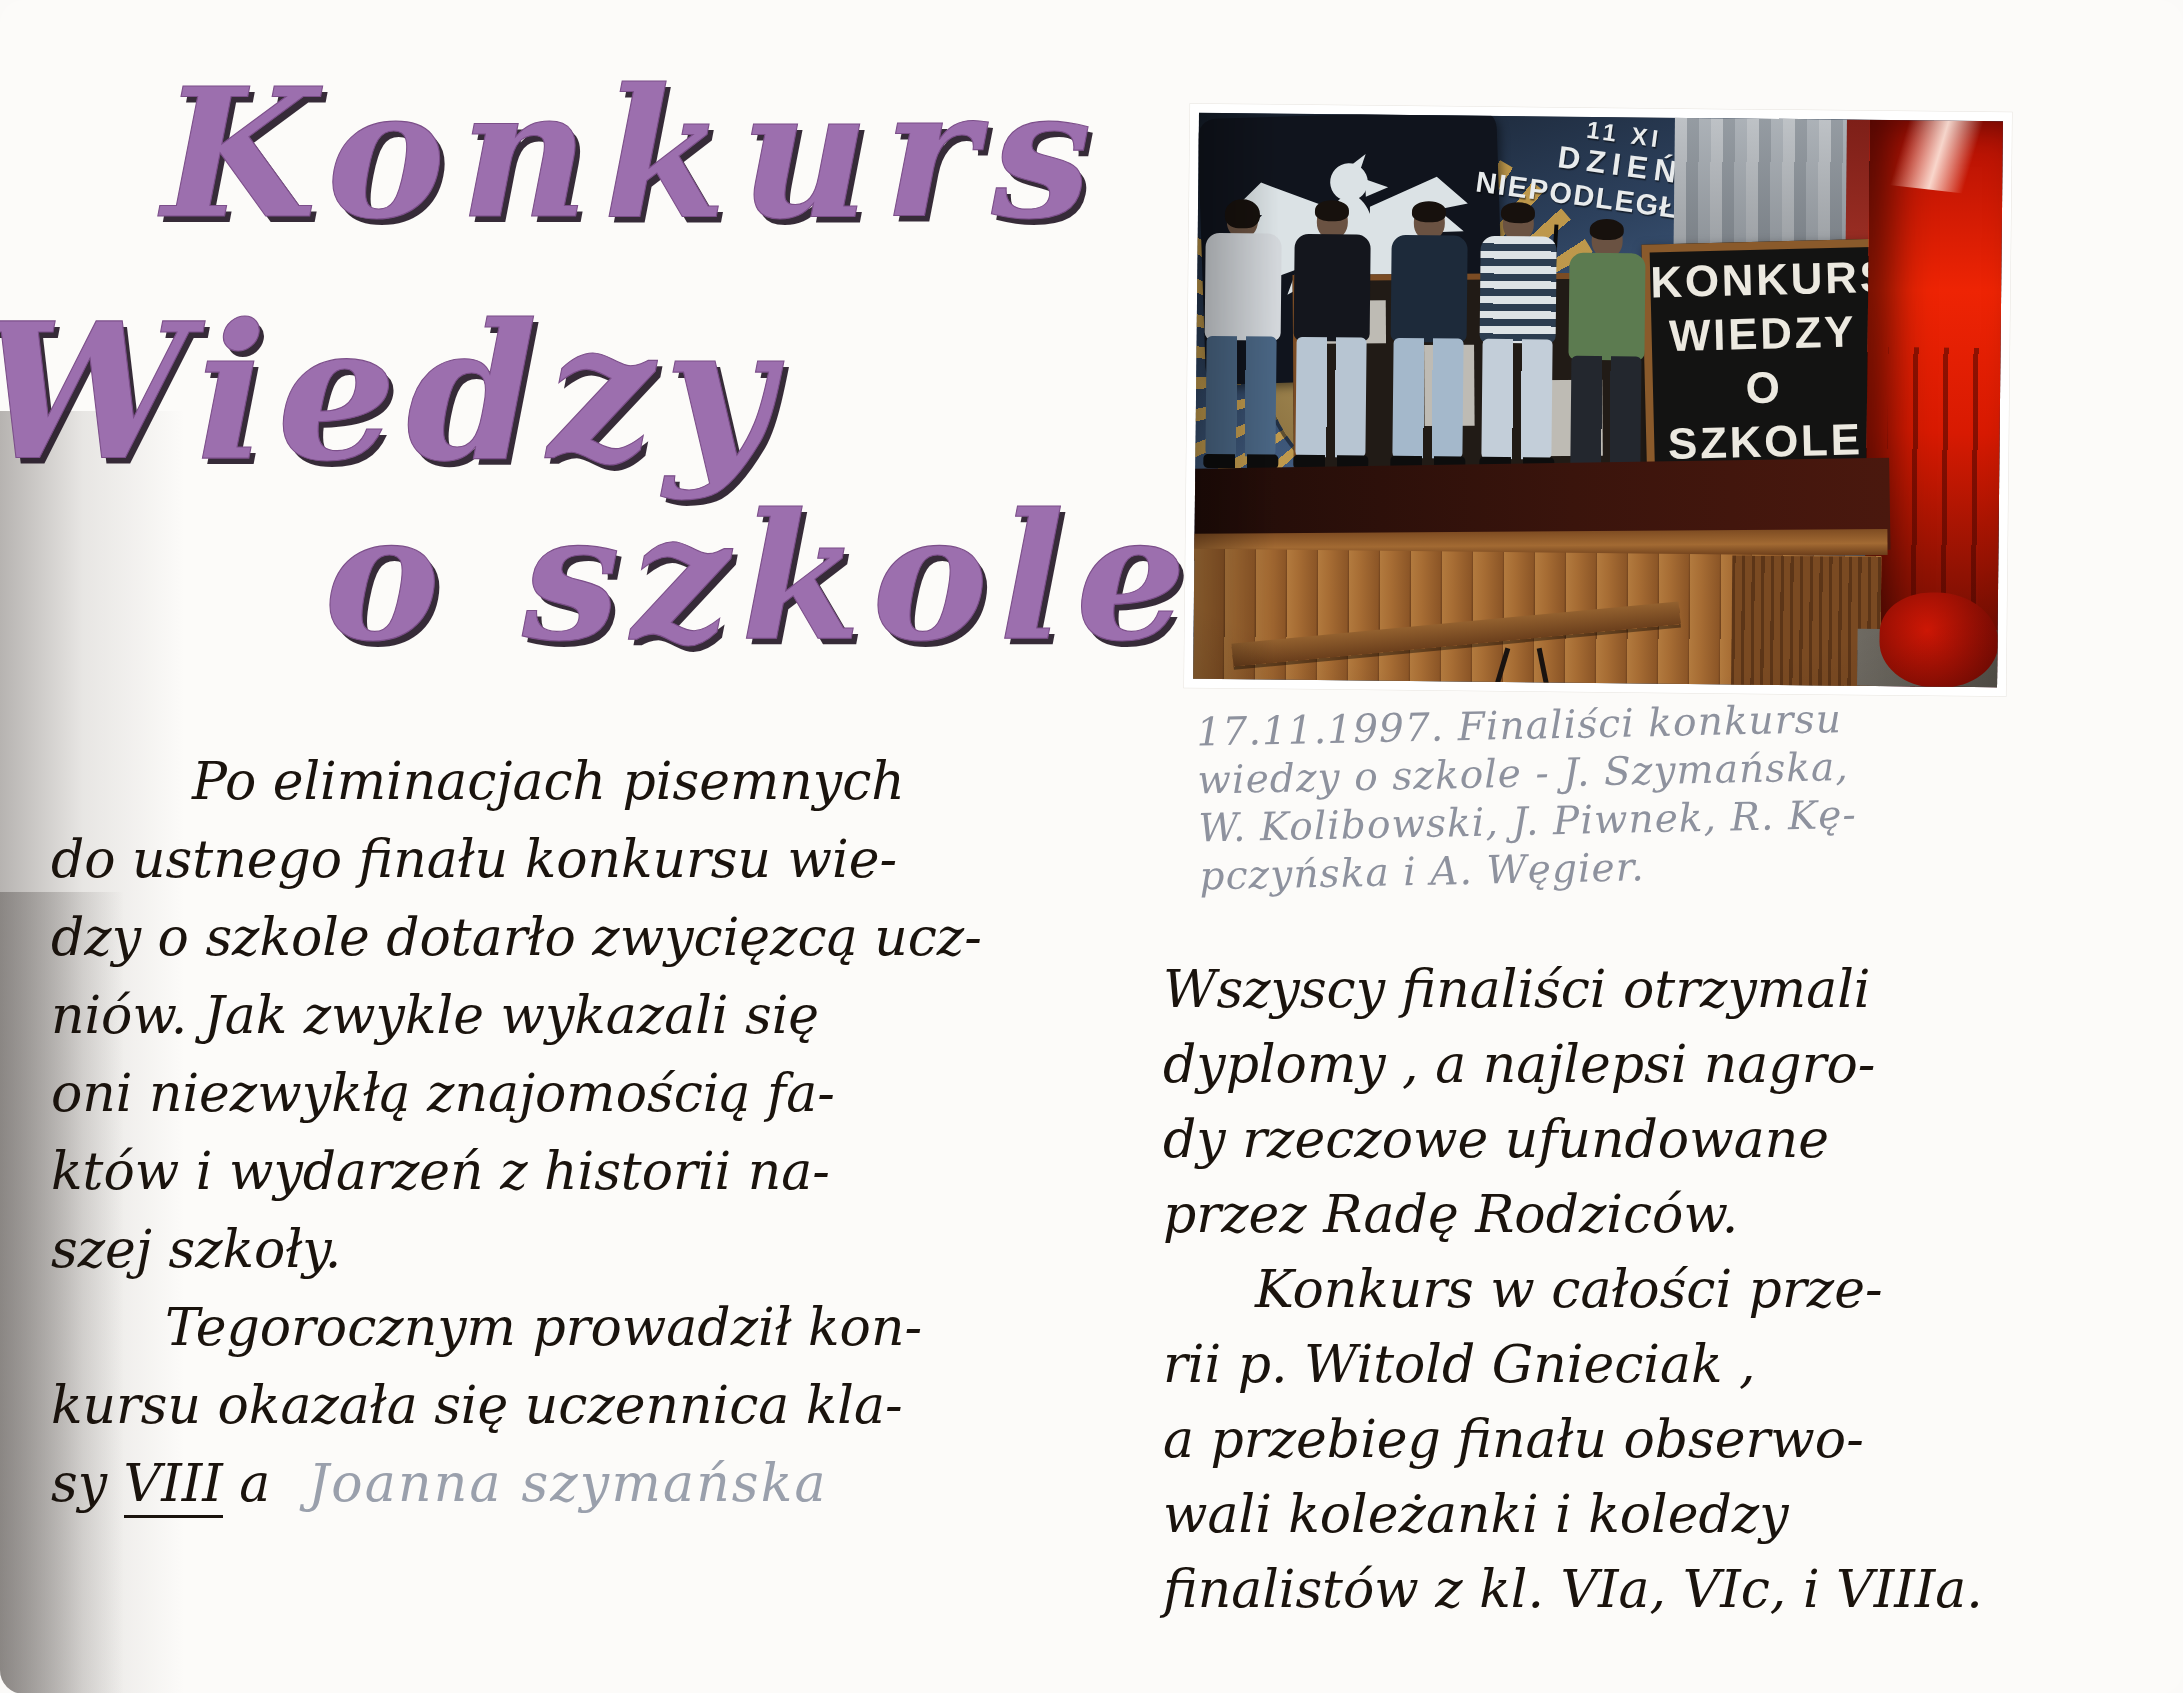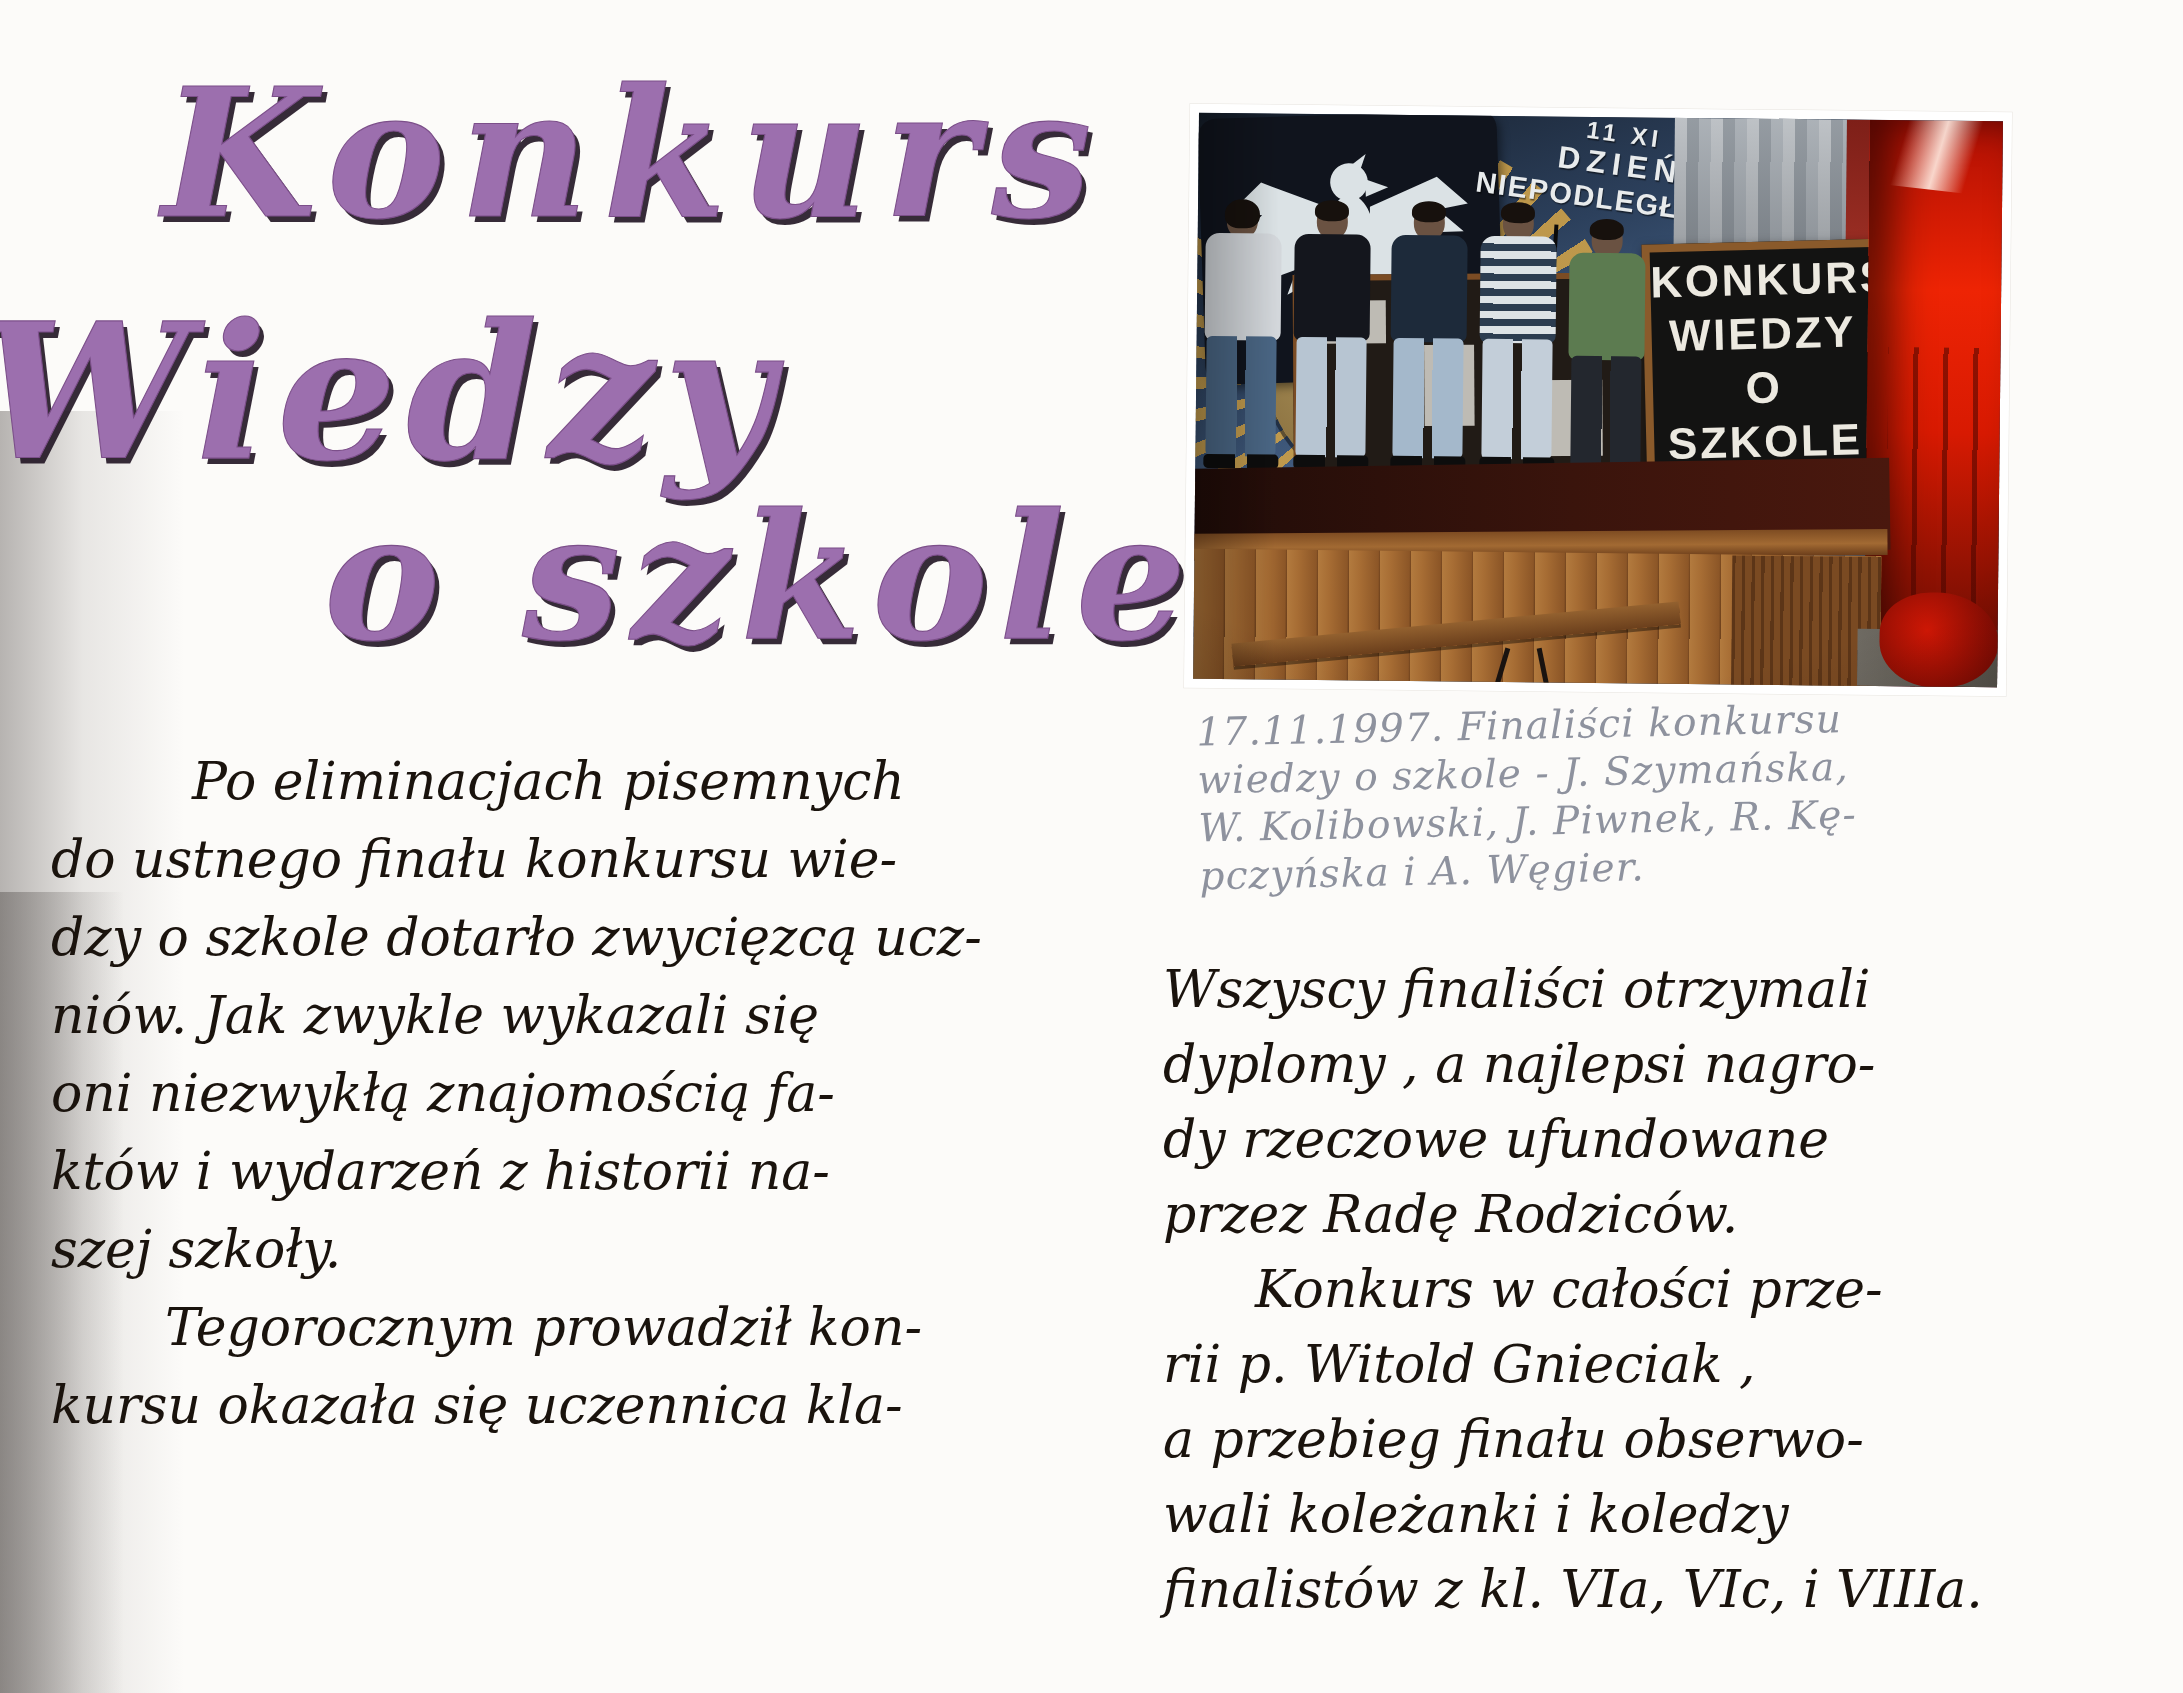--- a/index.html
+++ b/index.html
@@ -1,17 +1,17 @@
 <!DOCTYPE html>
 <html style="font-size:8.7px"><head>
 <meta charset="utf-8">
 <style>
   html,body{margin:0;padding:0;background:#fbfaf8;overflow:hidden;}
   .page{position:relative;width:2183px;height:1694px;background:#fcfbf9;overflow:hidden;
-        font-family:"DejaVu Serif",serif;}
+        font-family:"DejaVu Serif",serif;border-radius:24px;}
   
   .spine{position:absolute;left:0;top:411px;width:184px;height:1283px;z-index:1;
          background:linear-gradient(90deg,rgba(125,120,117,.55),rgba(170,166,162,.25) 45%,rgba(255,255,255,0));}
   .spine2{position:absolute;left:0;top:892px;width:124px;height:801px;z-index:1;
          background:linear-gradient(90deg,rgba(95,90,87,.5),rgba(255,255,255,0));}
 
   
   .title-line{position:absolute;z-index:2;font-style:italic;font-weight:bold;
     color:#9c6fae;-webkit-text-stroke:1.1px #7c4f8a;white-space:nowrap;
     text-shadow:4.9px 6px 0 rgba(32,20,34,.9);}
@@ -245,20 +245,21 @@
   <div class="hw-col left-col">
     <div class="line indent-lg">Po eliminacjach pisemnych</div>
     <div class="line">do ustnego finału konkursu wie-</div>
     <div class="line">dzy o szkole dotarło zwycięzcą ucz-</div>
     <div class="line">niów. Jak zwykle wykazali się</div>
     <div class="line">oni niezwykłą znajomością fa-</div>
     <div class="line">któw i wydarzeń z historii na-</div>
     <div class="line">szej szkoły.</div>
     <div class="line indent-md">Tegorocznym prowadził kon-</div>
     <div class="line">kursu okazała się uczennica kla-</div>
+    <div class="line"><span>sy </span><span class="uline">VIII</span><span> a</span><span class="pencil-name">Joanna szymańska</span></div>
   </div>
 
   <div class="hw-col right-col">
     <div class="line">Wszyscy finaliści otrzymali</div>
     <div class="line">dyplomy , a najlepsi nagro-</div>
     <div class="line">dy rzeczowe ufundowane</div>
     <div class="line">przez Radę Rodziców.</div>
     <div class="line indent-sm">Konkurs w całości prze-</div>
     <div class="line">rii p. Witold Gnieciak ,</div>
     <div class="line">a przebieg finału obserwo-</div>

